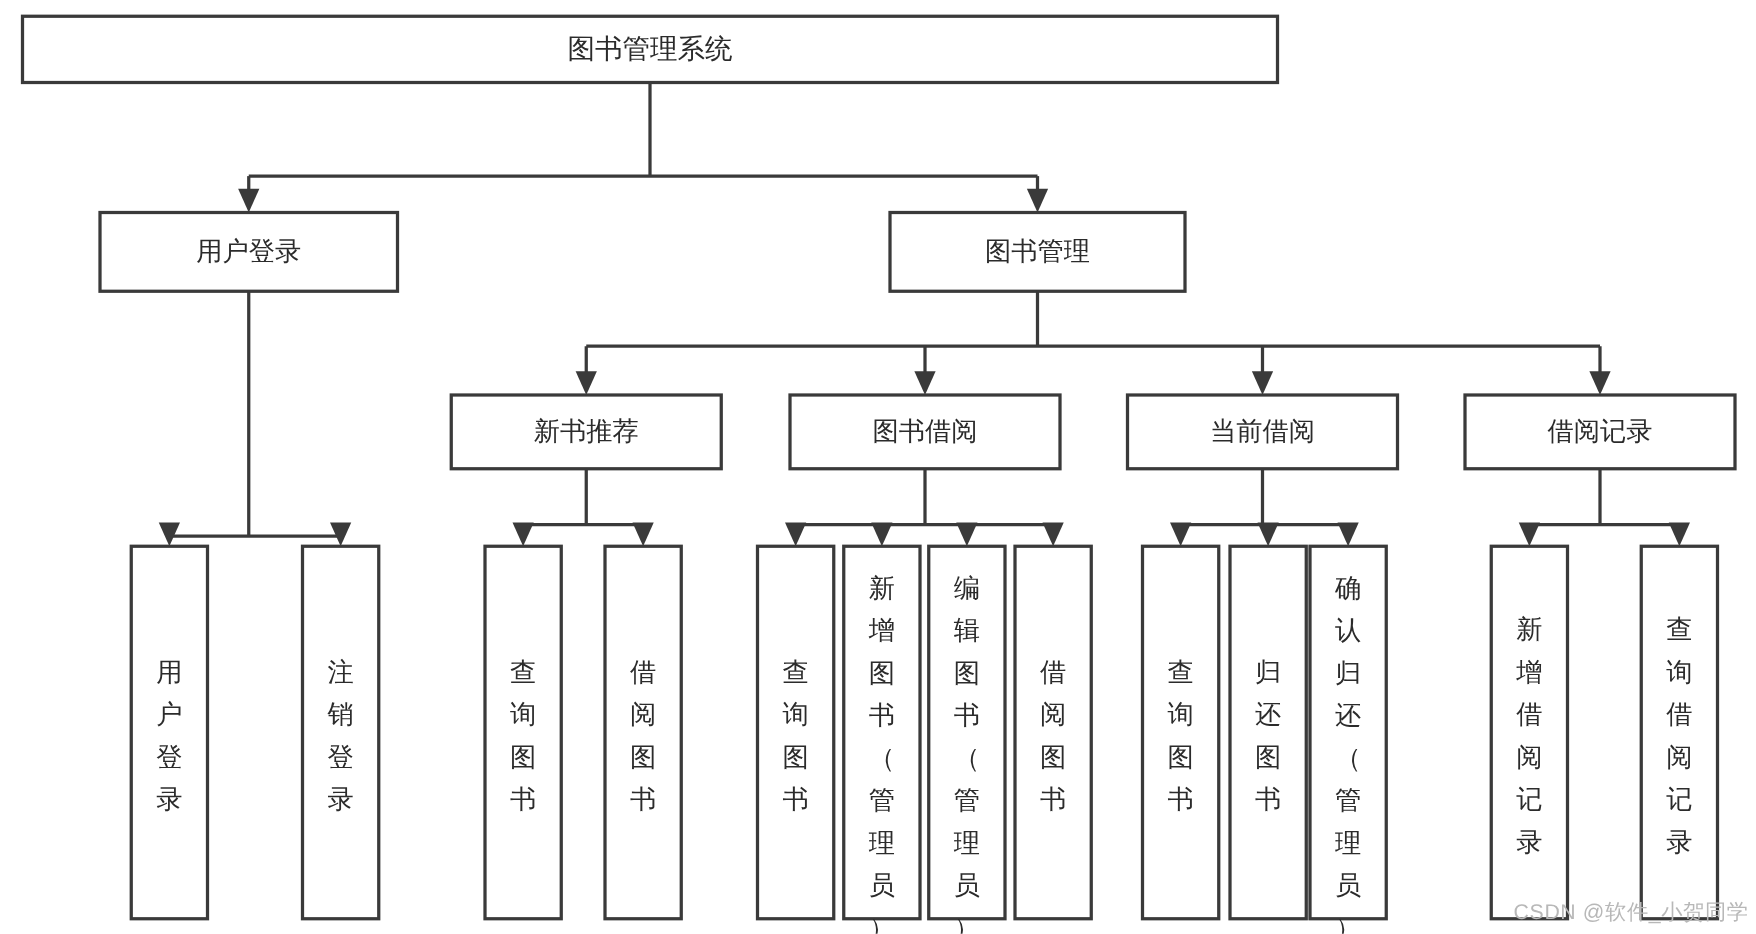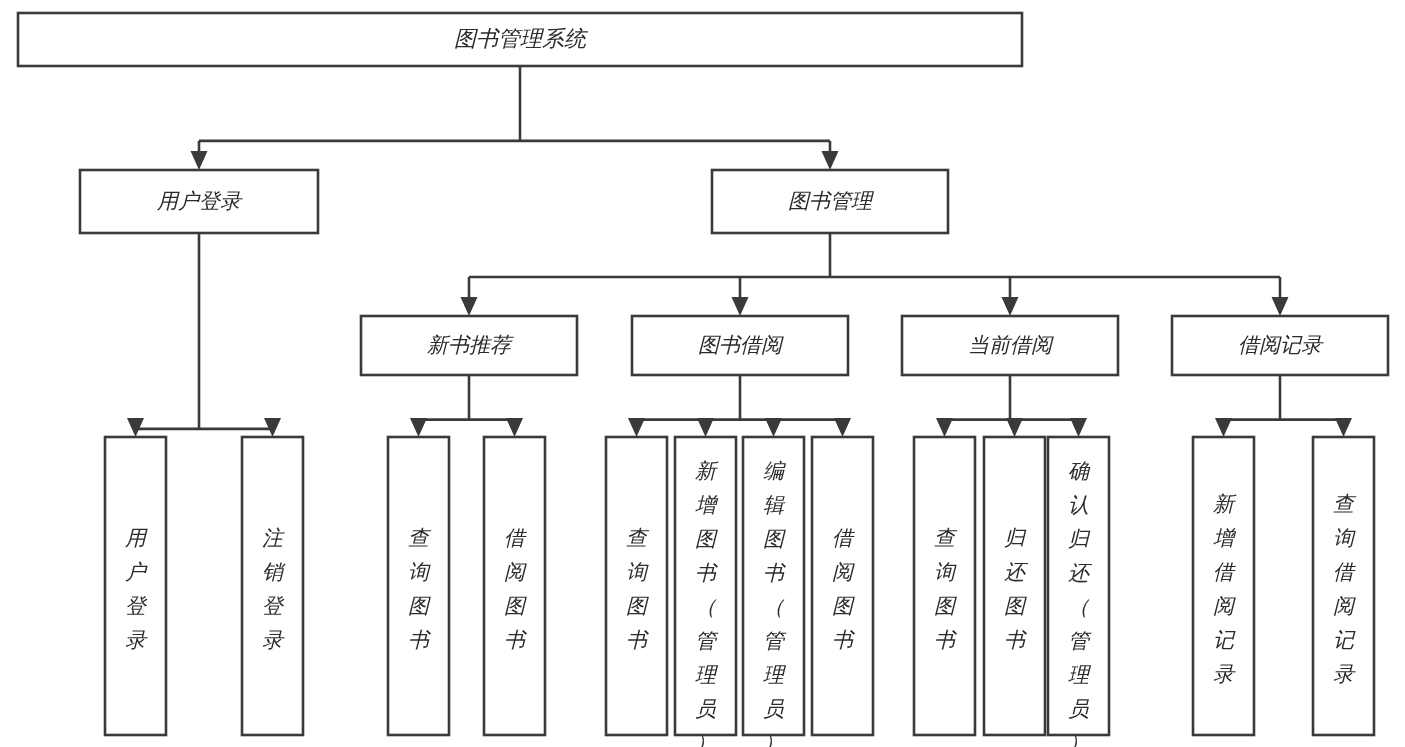--- a/index.html
+++ b/index.html
@@ -13,21 +13,20 @@
     font-family: "Liberation Sans", "DejaVu Sans", sans-serif;
     position: relative;
     overflow: hidden;
   }
   #diagram-root {
     position: absolute;
     left: 0;
     top: 0;
     width: 1405px;
     height: 747px;
-    font-style: italic;
   }
   .node-box {
     fill: #ffffff;
     stroke: #3a3a3a;
     stroke-width: 2.6;
   }
   .node-label {
     fill: #2b2b2b;
     font-family: "Liberation Sans", "DejaVu Sans", sans-serif;
     font-size: 21px;
@@ -200,13 +199,14 @@
         <g>
           <rect x="1193" y="437" width="61" height="298" class="node-box"></rect>
           <text x="1223.5" y="510.52" class="leaf-label"><tspan x="1223.5" dy="0">新</tspan><tspan x="1223.5" dy="34">增</tspan><tspan x="1223.5" dy="34">借</tspan><tspan x="1223.5" dy="34">阅</tspan><tspan x="1223.5" dy="34">记</tspan><tspan x="1223.5" dy="34">录</tspan></text>
         </g>
         <g>
           <rect x="1313" y="437" width="61" height="298" class="node-box"></rect>
           <text x="1343.5" y="510.52" class="leaf-label"><tspan x="1343.5" dy="0">查</tspan><tspan x="1343.5" dy="34">询</tspan><tspan x="1343.5" dy="34">借</tspan><tspan x="1343.5" dy="34">阅</tspan><tspan x="1343.5" dy="34">记</tspan><tspan x="1343.5" dy="34">录</tspan></text>
         </g>
       </g>
   </svg>
+  <div class="watermark">CSDN @软件_小贺同学</div>
 </div>
 
 </body></html>

